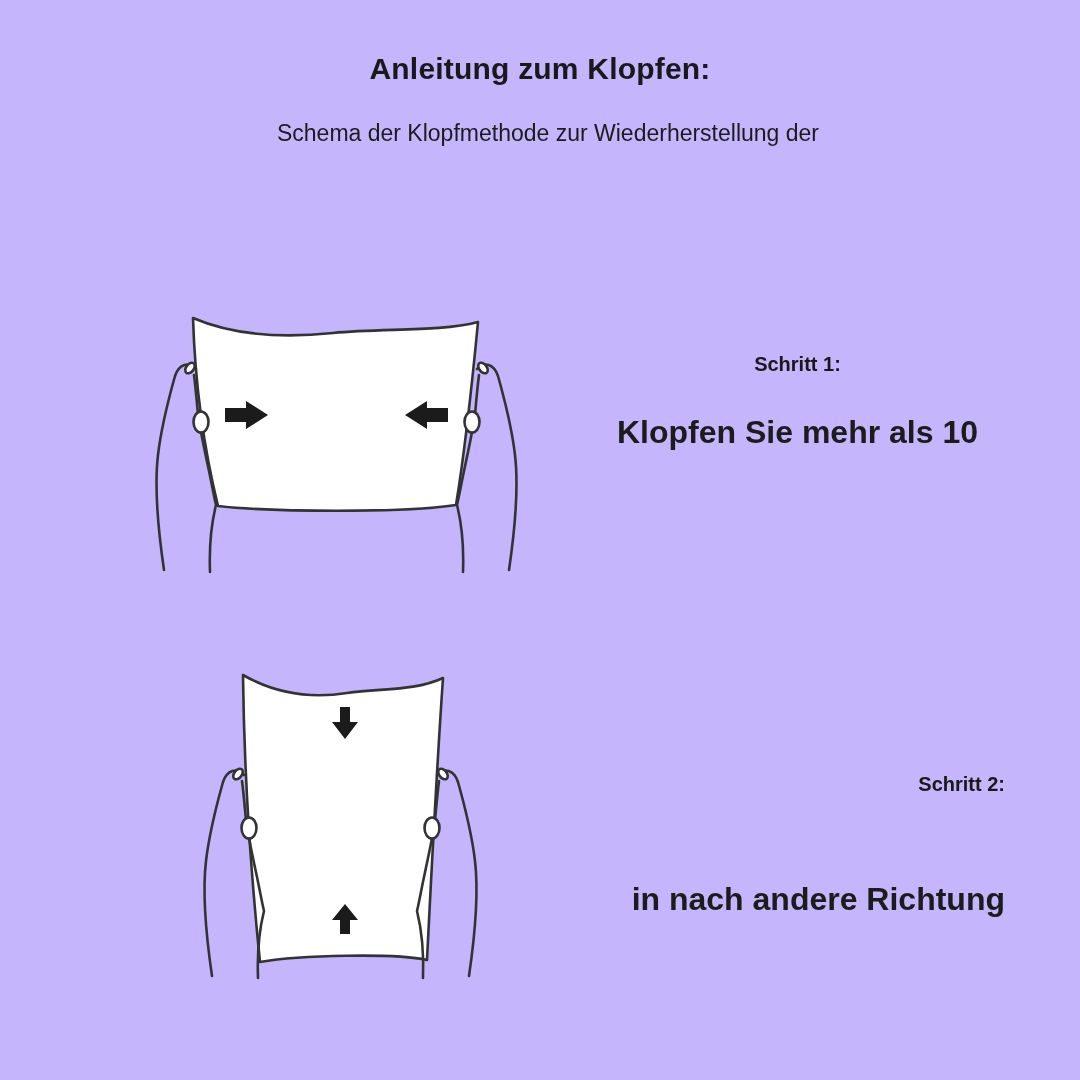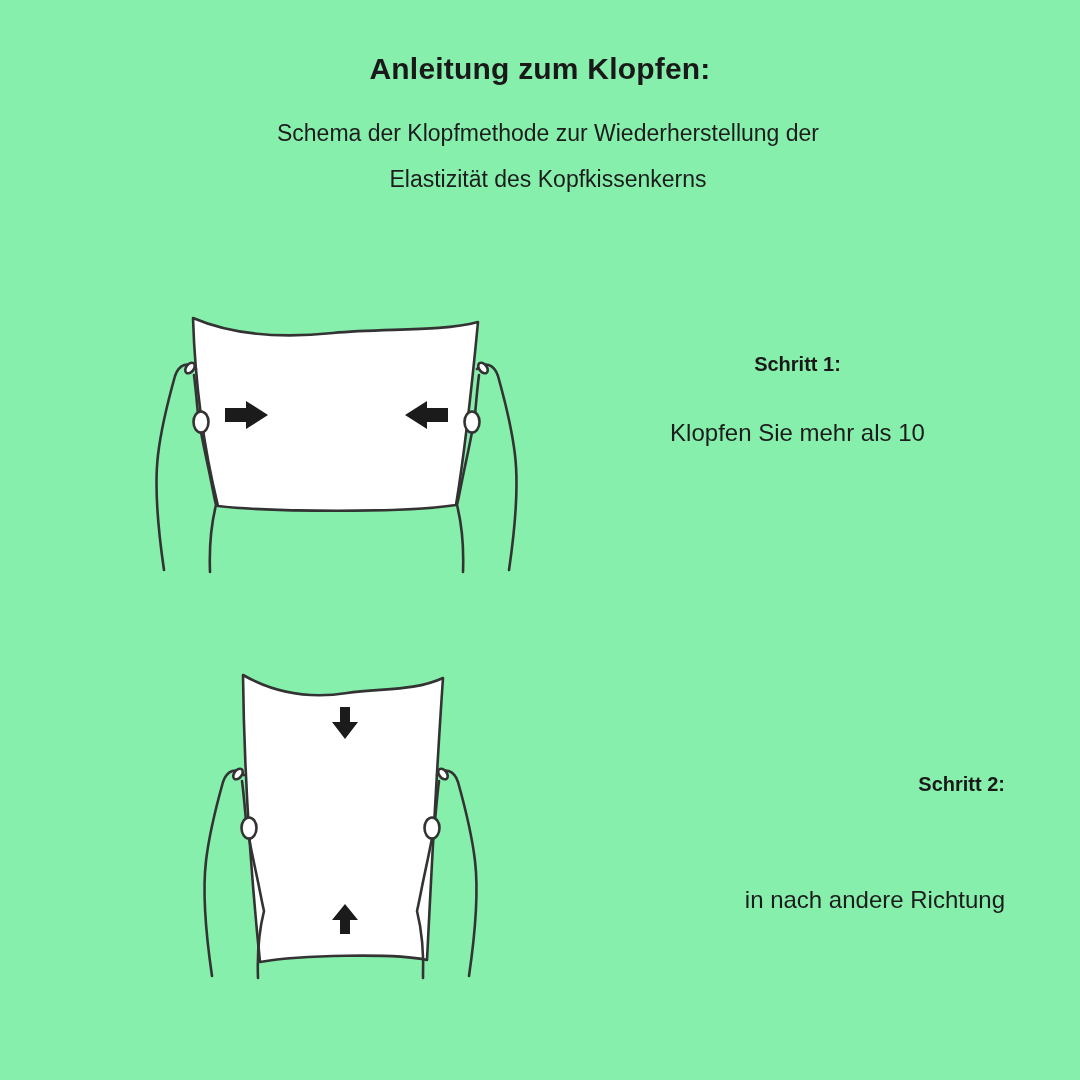--- a/index.html
+++ b/index.html
@@ -3,21 +3,21 @@
 <meta charset="utf-8">
 <style>
   * { margin: 0; padding: 0; box-sizing: border-box; }
   html, body { background: #ffffff; }
   body { font-family: "Liberation Sans", "DejaVu Sans", sans-serif; }
 
   .canvas {
     position: relative;
     width: 1080px;
     height: 1080px;
-    background: #86efac;
+    background: #c4b5fd;
     overflow: hidden;
     padding-left: 40px;
   }
 
   .title {
     position: absolute;
     top: 52px; left: 0;
     width: 100%;
     text-align: center;
     font-size: 30px;
@@ -52,37 +52,36 @@
   .step1 { top: 347px; }
   .step2 { top: 767px; text-align: right; }
 
   .step h2 {
     font-size: 20px;
     font-weight: 700;
     line-height: 34px;
     color: #191919;
   }
   .step p {
-    font-size: 24px;
-    font-weight: 400;
+    font-size: 32px;
+    font-weight: 700;
     line-height: 41px;
   }
   .step1 p { margin-top: 31px; }
   .step2 p { margin-top: 37px; }
 </style>
 </head>
 <body>
 
 <div class="canvas">
 
   <h1 class="title">Anleitung zum Klopfen:</h1>
 
   <p class="subtitle">
     <span>Schema der Klopfmethode zur Wiederherstellung der</span><br>
-    <span>Elastizität des Kopfkissenkerns</span>
   </p>
 
   <figure class="fig fig1">
     <svg width="490" height="290" viewBox="0 0 490 290" xmlns="http://www.w3.org/2000/svg">
       <defs>
         <g id="hand" stroke="#333333" stroke-width="2.6" fill="none" stroke-linecap="round" stroke-linejoin="round">
 
           <path d="M1,-2 C-6,-10 -16,-7 -20,5 C-27,30 -34,58 -37,84 C-41,118 -37,158 -31,199"></path>
 
           <path d="M15,201 C14,174 16,154 21,134 C19,126 17,114 14,100 C11,86 8,72 6,61"></path>

